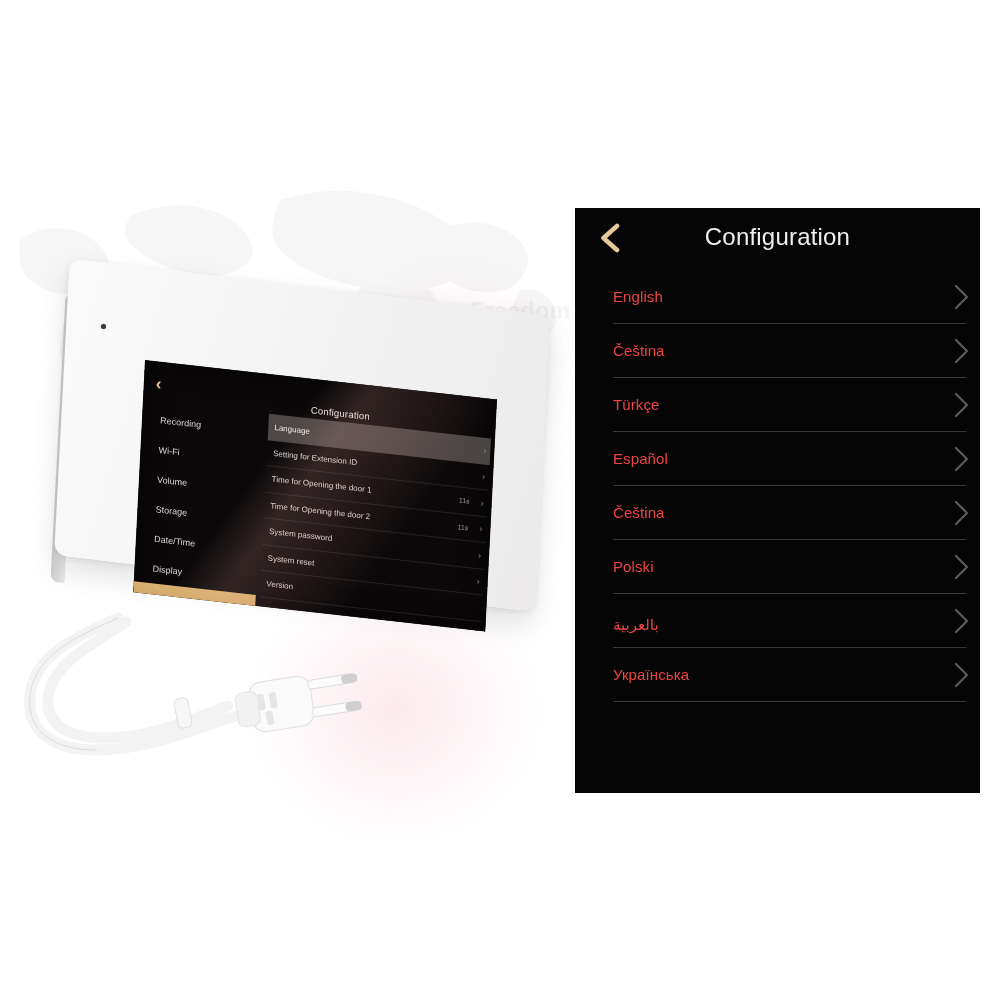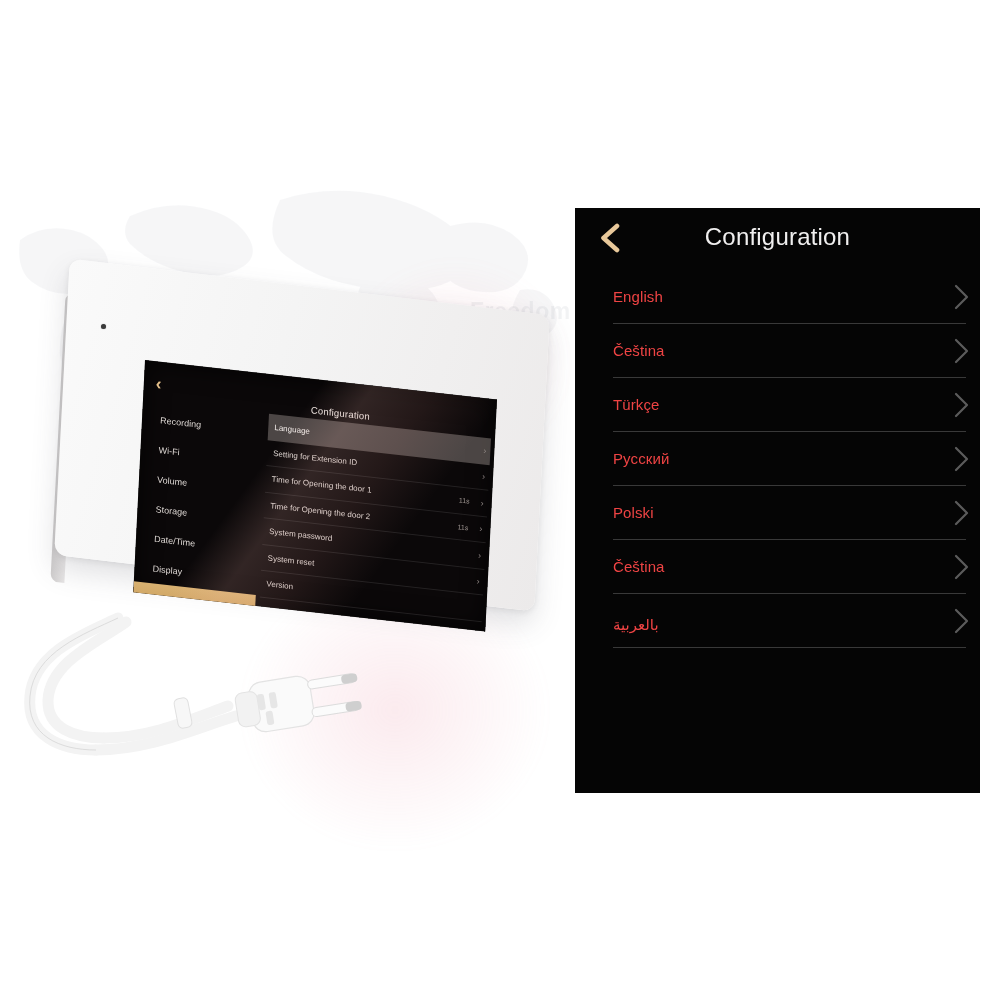--- a/index.html
+++ b/index.html
@@ -276,47 +276,55 @@
       </div>
       <div class="lang-row">
         <span class="lang-label">Türkçe</span>
         <span class="row-chevron">
           <svg viewBox="0 0 22 30" xmlns="http://www.w3.org/2000/svg">
               <path d="M6 4 L17 15 L6 26" fill="none" stroke="#9a9a9a" stroke-width="2.2" stroke-linecap="round" stroke-linejoin="round"></path>
             </svg>
         </span>
       </div>
       <div class="lang-row">
-        <span class="lang-label">Русский</span>
+        <span class="lang-label">Español</span>
+        <span class="row-chevron">
+          <svg viewBox="0 0 22 30" xmlns="http://www.w3.org/2000/svg">
+              <path d="M6 4 L17 15 L6 26" fill="none" stroke="#9a9a9a" stroke-width="2.2" stroke-linecap="round" stroke-linejoin="round"></path>
+            </svg>
+        </span>
+      </div>
+      <div class="lang-row">
+        <span class="lang-label">Čeština</span>
         <span class="row-chevron">
           <svg viewBox="0 0 22 30" xmlns="http://www.w3.org/2000/svg">
               <path d="M6 4 L17 15 L6 26" fill="none" stroke="#9a9a9a" stroke-width="2.2" stroke-linecap="round" stroke-linejoin="round"></path>
             </svg>
         </span>
       </div>
       <div class="lang-row">
         <span class="lang-label">Polski</span>
         <span class="row-chevron">
           <svg viewBox="0 0 22 30" xmlns="http://www.w3.org/2000/svg">
               <path d="M6 4 L17 15 L6 26" fill="none" stroke="#9a9a9a" stroke-width="2.2" stroke-linecap="round" stroke-linejoin="round"></path>
             </svg>
         </span>
       </div>
       <div class="lang-row">
-        <span class="lang-label">Čeština</span>
-        <span class="row-chevron">
-          <svg viewBox="0 0 22 30" xmlns="http://www.w3.org/2000/svg">
-              <path d="M6 4 L17 15 L6 26" fill="none" stroke="#9a9a9a" stroke-width="2.2" stroke-linecap="round" stroke-linejoin="round"></path>
-            </svg>
-        </span>
-      </div>
-      <div class="lang-row">
         <span class="lang-label rtl">بالعربية</span>
         <span class="row-chevron">
           <svg viewBox="0 0 22 30" xmlns="http://www.w3.org/2000/svg">
               <path d="M6 4 L17 15 L6 26" fill="none" stroke="#9a9a9a" stroke-width="2.2" stroke-linecap="round" stroke-linejoin="round"></path>
             </svg>
         </span>
       </div>
+      <div class="lang-row">
+        <span class="lang-label">Українська</span>
+        <span class="row-chevron">
+          <svg viewBox="0 0 22 30" xmlns="http://www.w3.org/2000/svg">
+              <path d="M6 4 L17 15 L6 26" fill="none" stroke="#9a9a9a" stroke-width="2.2" stroke-linecap="round" stroke-linejoin="round"></path>
+            </svg>
+        </span>
+      </div>
     </div>
   </div>
 
 </div>
 
 </body></html>

